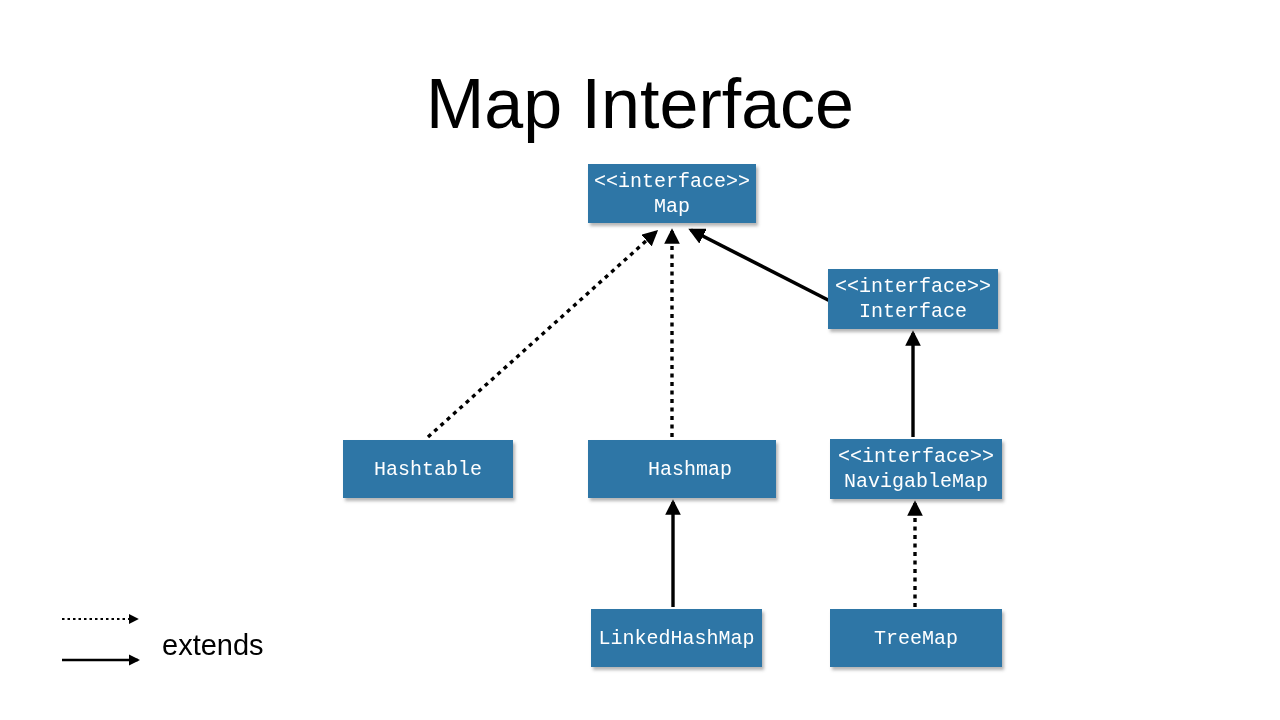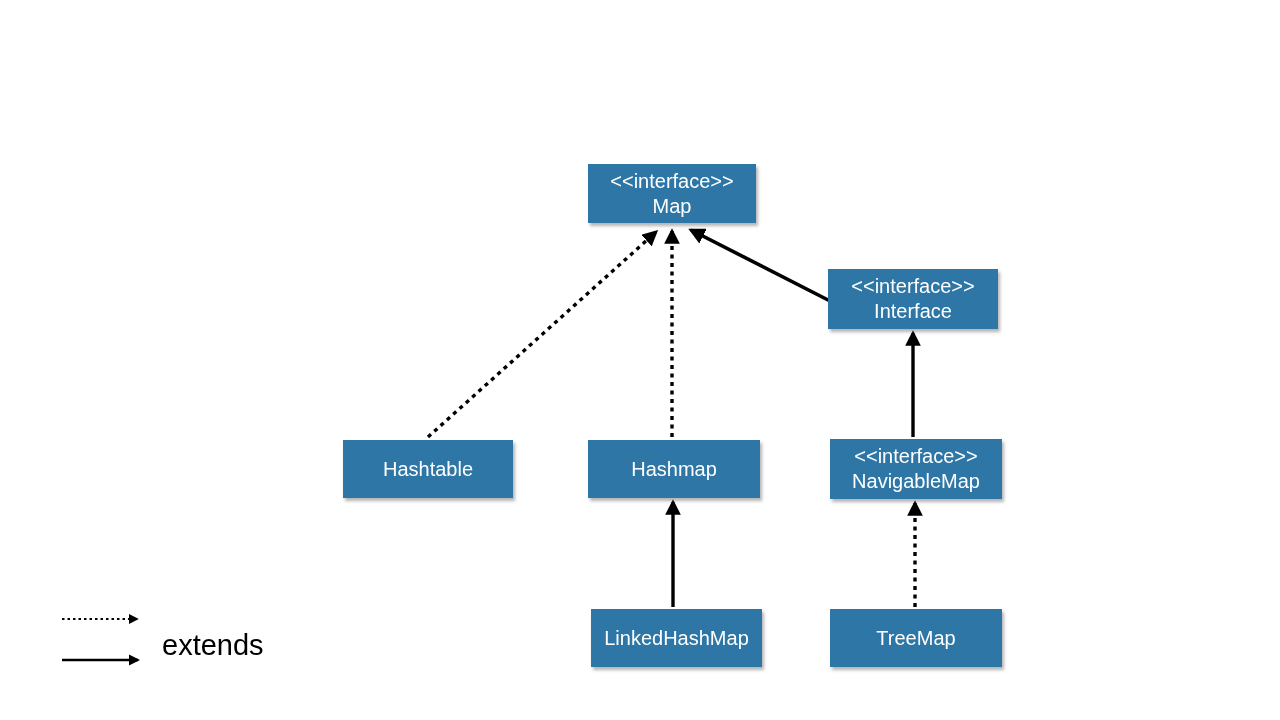--- a/index.html
+++ b/index.html
@@ -41,26 +41,27 @@
     background: #2E76A6;
     color: #ffffff;
     display: flex;
     flex-direction: column;
     align-items: center;
     justify-content: center;
     text-align: center;
     font-size: 20px;
     line-height: 25px;
     box-shadow: 2px 3px 3px rgba(90,90,90,0.45);
+    font-family: Liberation Mono, monospace;
   }
   .node span { display: block; }
   #node-map          { left: 588px; top: 164px; width: 168px; height: 59px; }
   #node-sortedmap    { left: 828px; top: 269px; width: 170px; height: 60px; }
   #node-hashtable    { left: 343px; top: 440px; width: 170px; height: 58px; }
-  #node-hashmap      { left: 588px; top: 440px; width: 172px; height: 58px; }
+  #node-hashmap      { left: 588px; top: 440px; width: 172px; height: 58px; padding-left: 16px; }
   #node-navigablemap { left: 830px; top: 439px; width: 172px; height: 60px; }
   #node-linkedhashmap{ left: 591px; top: 609px; width: 171px; height: 58px; }
   #node-treemap      { left: 830px; top: 609px; width: 172px; height: 58px; }
 
   .legend-label {
     position: absolute;
     font-size: 29px;
     color: #000000;
     line-height: 1;
   }
@@ -74,20 +75,21 @@
     font-size: 17px;
     color: #DCDCDC;
     letter-spacing: 1px;
   }
 </style>
 </head>
 <body>
 
 <div class="stage">
 
+  <h1 class="title">Map Interface</h1>
 
   <svg class="edges" viewBox="0 0 1280 720">
     <defs>
       <marker id="ah" viewBox="0 0 10 10" refX="8.2" refY="5" markerWidth="4.6" markerHeight="4.6" orient="auto">
         <path d="M0,0 L10,5 L0,10 Z" fill="#000000"></path>
       </marker>
     </defs>
 
     <line x1="428" y1="437" x2="656" y2="232" stroke="#000000" stroke-width="3.4" stroke-dasharray="4 4.5" marker-end="url(#ah)"></line>
 

